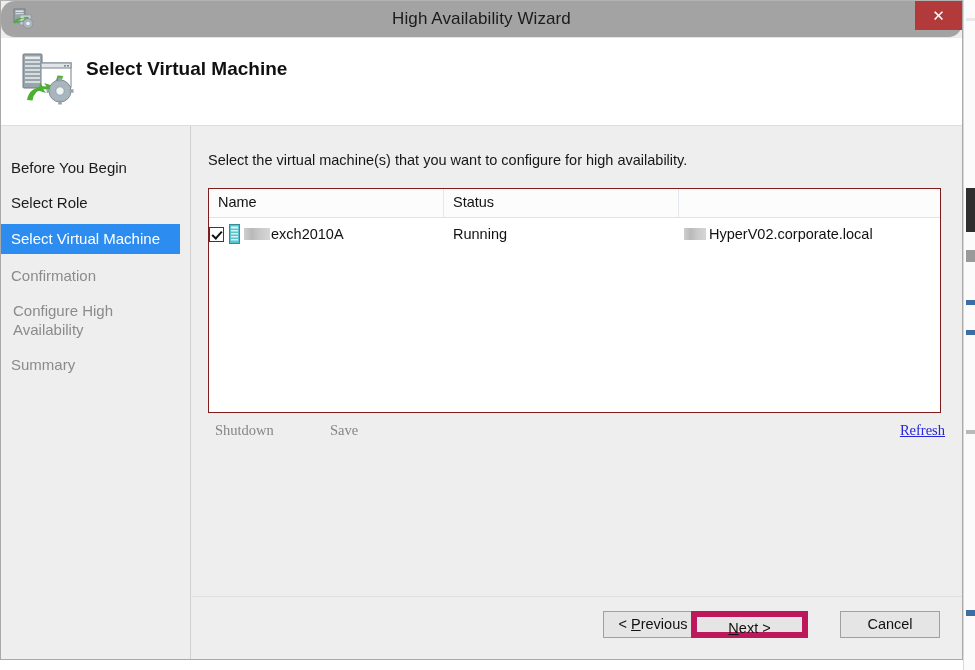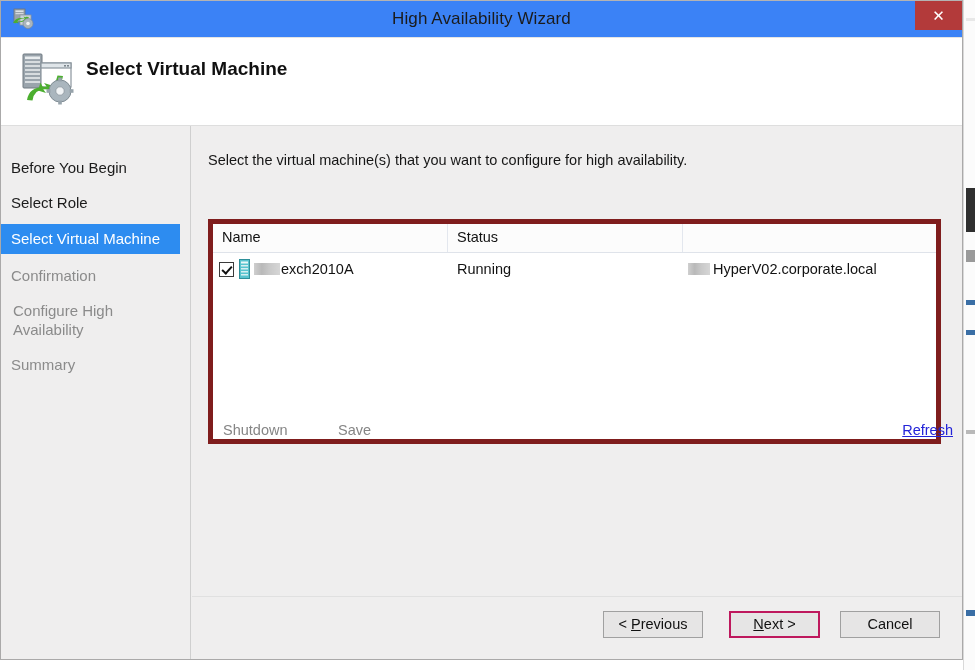--- a/index.html
+++ b/index.html
@@ -52,23 +52,24 @@
     background: #efeeee;
     border: 1px solid #aaa9a9;
     border-top-color: #b4b3b3;
     box-sizing: border-box;
   }
 
   
   .titlebar {
     position: relative;
     height: 37px;
-    background: #3b82f6;
+    background: #a3a3a3;
     border-bottom: 1px solid #e4e4e4;
     box-sizing: border-box;
+    border-radius: 14px;
   }
   .titlebar-icon {
     position: absolute;
     left: 8px;
     top: 5px;
     width: 26px;
     height: 26px;
   }
   .titlebar-title {
     position: absolute;
@@ -176,24 +177,23 @@
   }
 
   
   .grid {
     position: absolute;
     left: 16px;
     top: 62px;
     width: 733px;
     height: 225px;
     background: #ffffff;
-    border: 5px solid #7f1d1d;
+    border: 1px solid #7f1d1d;
     box-sizing: border-box;
     overflow: hidden;
-    margin-top: 31px;
   }
   .grid-head {
     display: flex;
     height: 29px;
     background: #fcfcfc;
     border-bottom: 1px solid #dfe3ea;
     box-sizing: border-box;
   }
   .grid-head .th {
     font-size: 14.5px;
@@ -215,21 +215,21 @@
     background: #ffffff;
   }
   .cell {
     font-size: 14.5px;
     color: #121212;
     box-sizing: border-box;
     display: flex;
     align-items: center;
     height: 32px;
   }
-  .cell.col-name   { width: 235px; padding-left: 6px; text-align: center; }
+  .cell.col-name   { width: 235px; padding-left: 0; text-align: center; }
   .cell.col-status { width: 235px; padding-left: 9px; }
   .cell.col-host   { width: 232px; padding-left: 5px; }
 
   .row-checkbox {
     width: 15px;
     height: 15px;
     border: 1px solid #3a3a3a;
     background: #ffffff;
     box-sizing: border-box;
     position: relative;
@@ -263,24 +263,25 @@
     background: linear-gradient(90deg,#cfcfcf 0%,#b9b9b9 30%,#c9c9c9 60%,#d6d6d6 100%);
     filter: blur(0.7px);
     vertical-align: middle;
   }
   .redact.name-redact { width: 26px; margin-right: 1px; }
   .redact.host-redact { width: 22px; margin-right: 3px; }
 
   
   .grid-actions {
     position: absolute;
-    left: 28px;
+    left: 20px;
     top: 296px;
     width: 733px;
     height: 20px;
+    font-family: Liberation Serif, serif;
   }
   .action-link {
     position: absolute;
     font-size: 14.5px;
     color: #858585;
     cursor: default;
   }
   .action-link.shutdown { left: 3px; }
   .action-link.save { left: 118px; }
   .action-link.refresh {
@@ -310,23 +311,23 @@
     font-size: 14.5px;
     color: #111;
     font-family: "Liberation Sans", sans-serif;
     cursor: pointer;
     text-align: center;
     line-height: 25px;
     padding: 0;
   }
   .btn-previous { right: 259px; width: 100px; }
   .btn-next {
-    right: 142px;
-    width: 91px;
-    border: 2px solid #be185d;
+    right: 154px;
+    width: 117px;
+    border: 6px solid #be185d;
     line-height: 23px;
   }
   .btn-cancel { right: 22px; width: 100px; }
   .btn u { text-underline-offset: 1px; }
 </style>
 </head>
 <body>
 
 <div id="screen">
 

